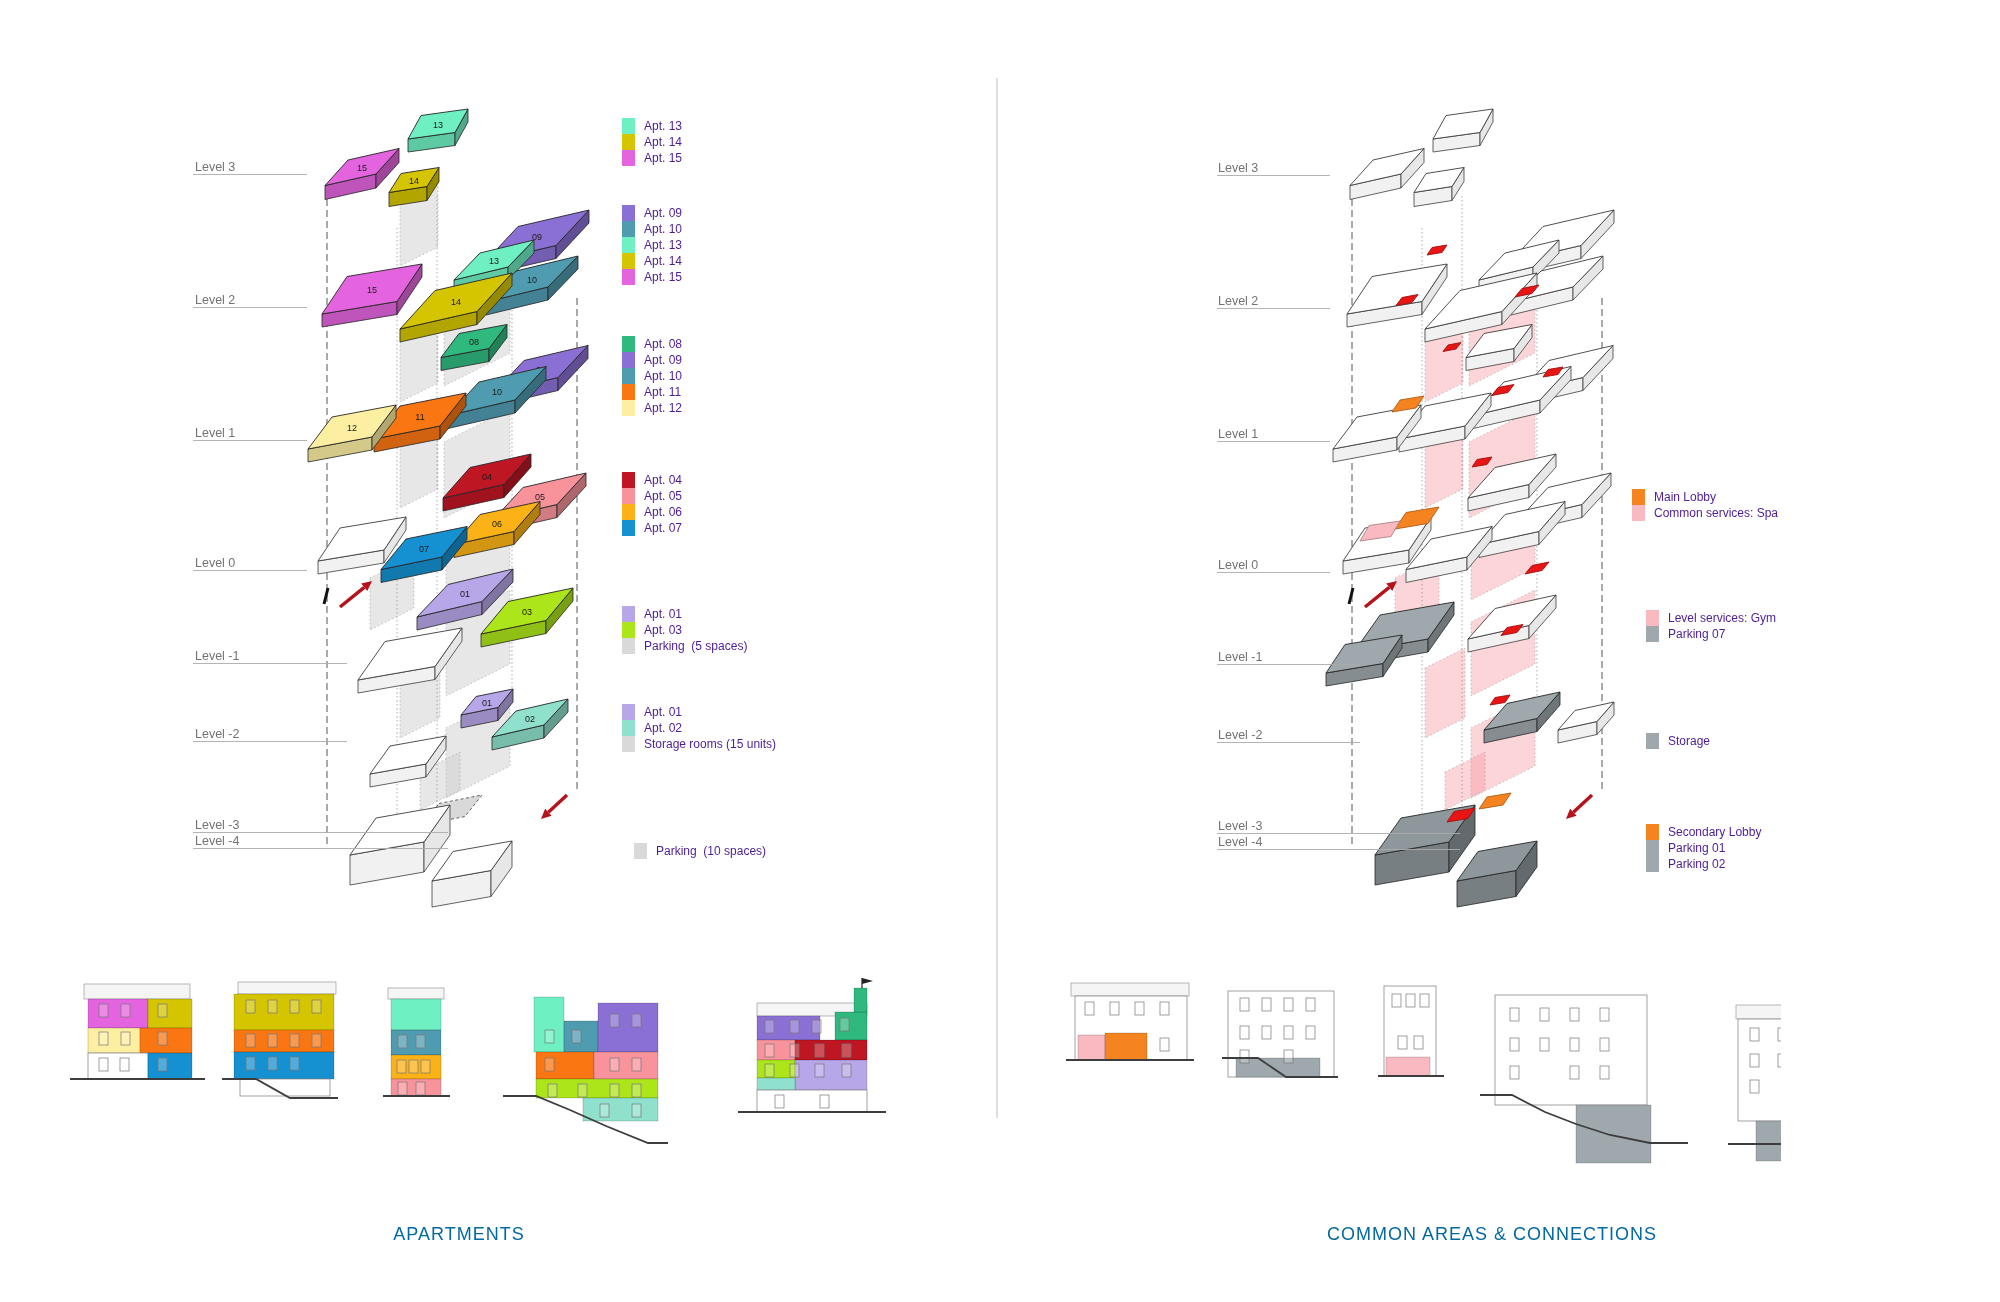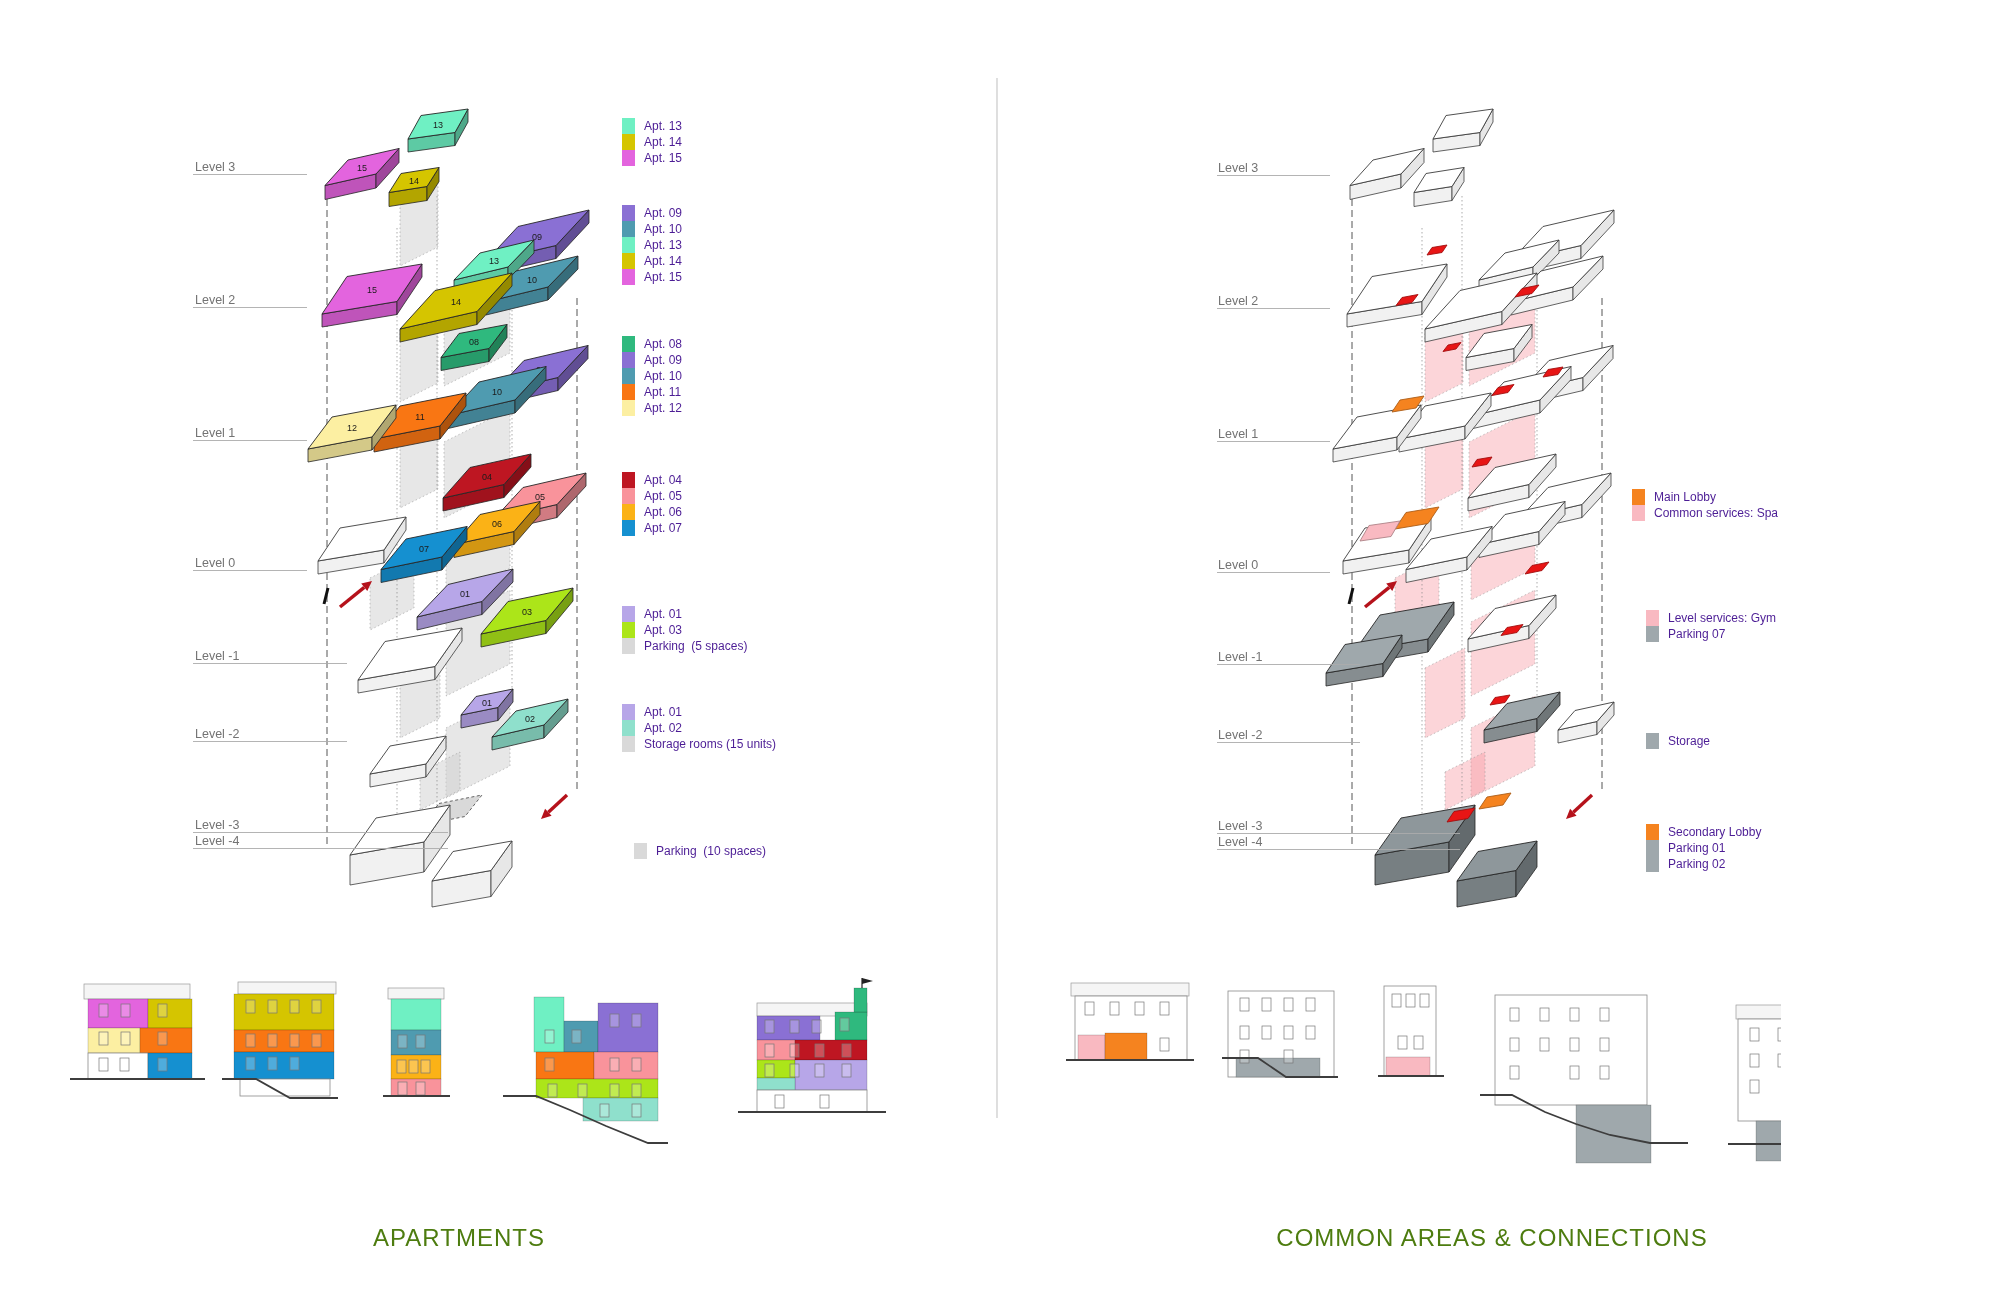--- a/index.html
+++ b/index.html
@@ -1,20 +1,20 @@
 <!DOCTYPE html>
 <html><head>
 <meta charset="utf-8">
 <style>
   html,body{margin:0;padding:0;background:#ffffff}
   .canvas{position:relative;width:1781px;height:1302px;background:#fff;
           font-family:"Liberation Sans",sans-serif;overflow:hidden}
   #scene{position:absolute;left:0;top:0;width:2000px;height:1302px}
   svg text{font-family:"Liberation Sans",sans-serif}
-  .title{position:absolute;transform:translateX(-50%);font-size:24px;color:#4d7c0f;
+  .title{position:absolute;transform:translateX(-50%);font-size:18px;color:#0369a1;
          letter-spacing:1px;white-space:nowrap}
   .t-left{left:459px;top:1224px}
   .t-right{left:1492px;top:1224px}
   #legends{position:absolute;left:0;top:0;width:100%;height:100%;pointer-events:none}
   .lg{position:absolute}
   .lg-row{display:flex;align-items:stretch;height:16px}
   .lg-row.gap{}
   .lg-sw{width:13px;flex:0 0 13px}
   .lg-tx{font-size:12px;color:#4c1d95;margin-left:9px;line-height:16px;white-space:pre}
 </style>

